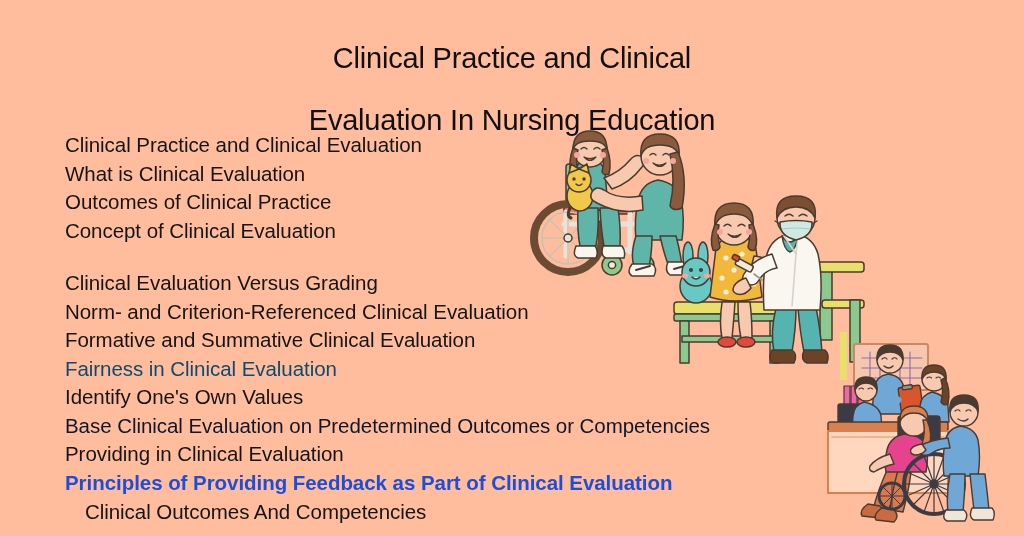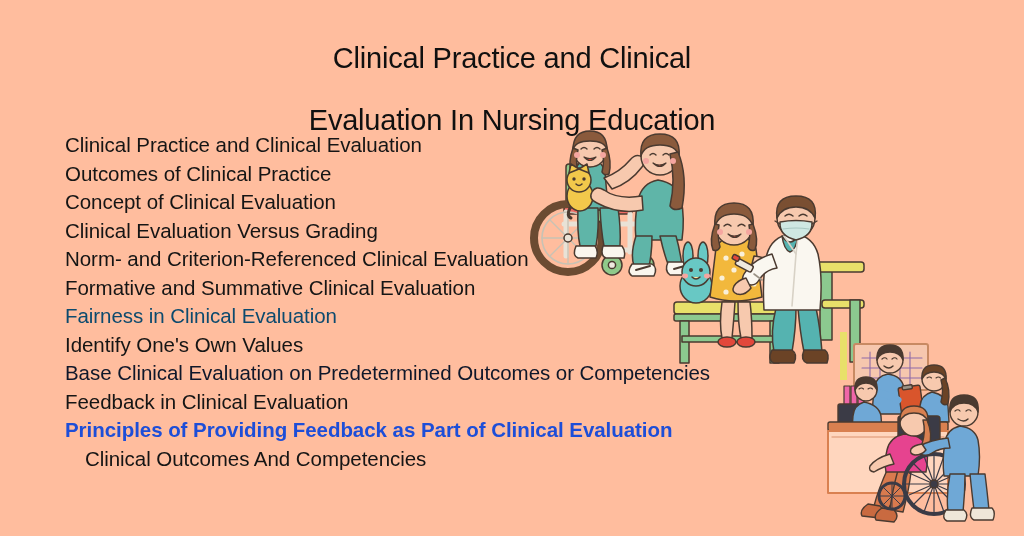--- a/index.html
+++ b/index.html
@@ -67,29 +67,30 @@
 </head>
 <body style="background: rgb(255, 189, 158);">
 
 <div id="slide" style="background: rgb(255, 189, 158);">
 
   <h1 class="title">Clinical Practice and Clinical
 Evaluation In Nursing Education</h1>
 
   <ul class="topic-list">
     <li style="color: rgb(21, 21, 21);">Clinical Practice and Clinical Evaluation</li>
+    <li style="color: rgb(21, 21, 21);">What is Clinical Evaluation</li>
     <li style="color: rgb(21, 21, 21);">Outcomes of Clinical Practice</li>
     <li style="color: rgb(21, 21, 21);">Concept of Clinical Evaluation</li>
-    <li style="color: rgb(21, 21, 21);">Clinical Evaluation Versus Grading</li>
+    <li style="color: rgb(21, 21, 21); margin-top: 24px;">Clinical Evaluation Versus Grading</li>
     <li style="color: rgb(21, 21, 21);">Norm- and Criterion-Referenced Clinical Evaluation</li>
     <li style="color: rgb(21, 21, 21);">Formative and Summative Clinical Evaluation</li>
     <li style="color: #0c4a6e;">Fairness in Clinical Evaluation</li>
     <li style="color: rgb(21, 21, 21);">Identify One's Own Values</li>
     <li style="color: #0f172a;">Base Clinical Evaluation on Predetermined Outcomes or Competencies</li>
-    <li style="color: rgb(21, 21, 21);">Feedback in Clinical Evaluation</li>
+    <li style="color: rgb(21, 21, 21);">Providing in Clinical Evaluation</li>
     <li style="color: #1d4ed8; font-weight: bold;">Principles of Providing Feedback as Part of Clinical Evaluation</li>
     <li style="color: rgb(21, 21, 21); margin-left: 20px;">Clinical Outcomes And Competencies</li>
   </ul>
 
   <div class="art" id="art-wheelchair-child">
     <svg viewBox="0 0 210 165" width="210" height="165" xmlns="http://www.w3.org/2000/svg">
       <g stroke="#4A3A30" stroke-width="1.5" stroke-linejoin="round" stroke-linecap="round">
 
         <rect x="58" y="36" width="22" height="44" rx="3" fill="#8FC98A"></rect>
         <rect x="56" y="78" width="68" height="8" rx="3" fill="#EF6B63"></rect>

